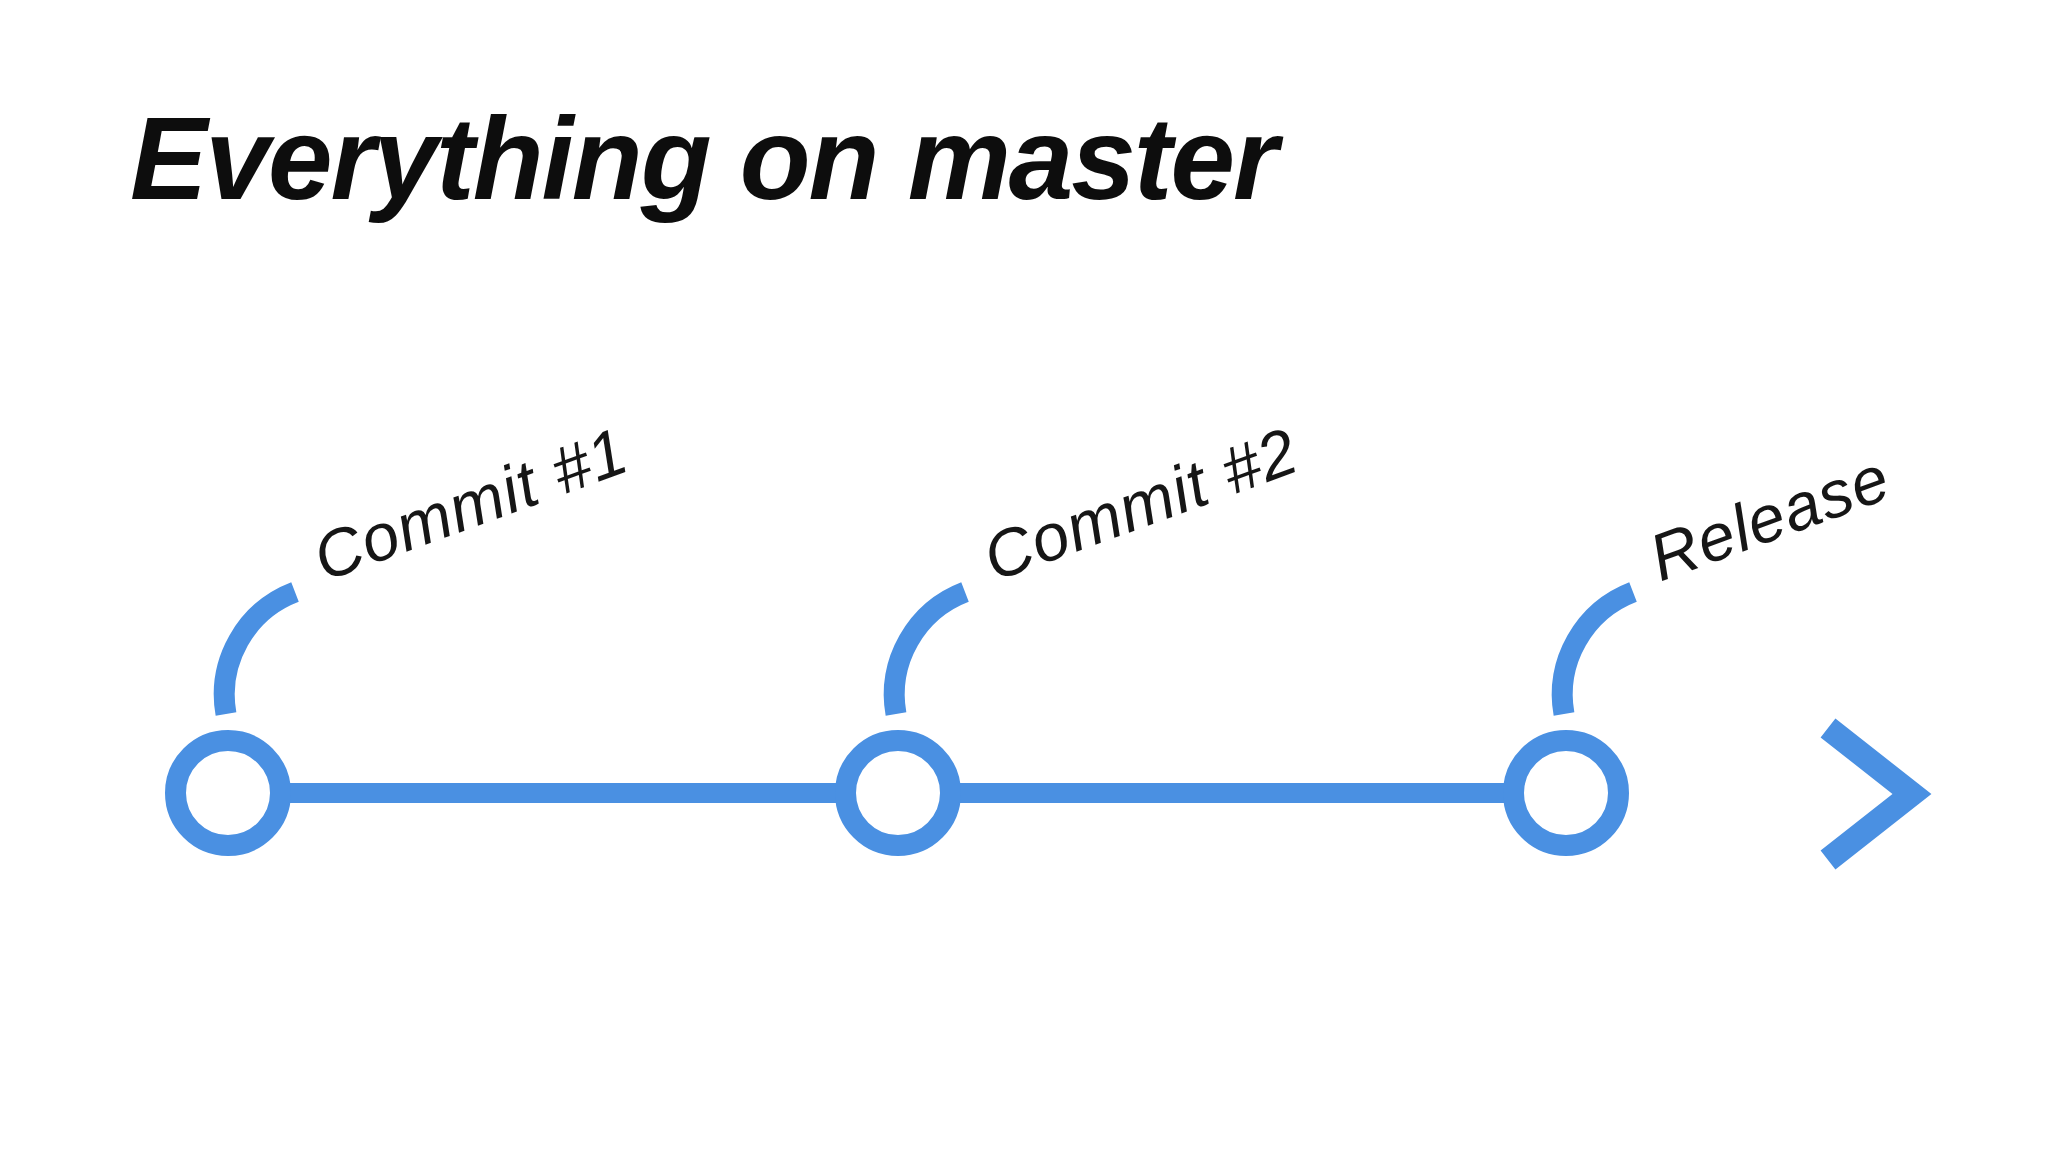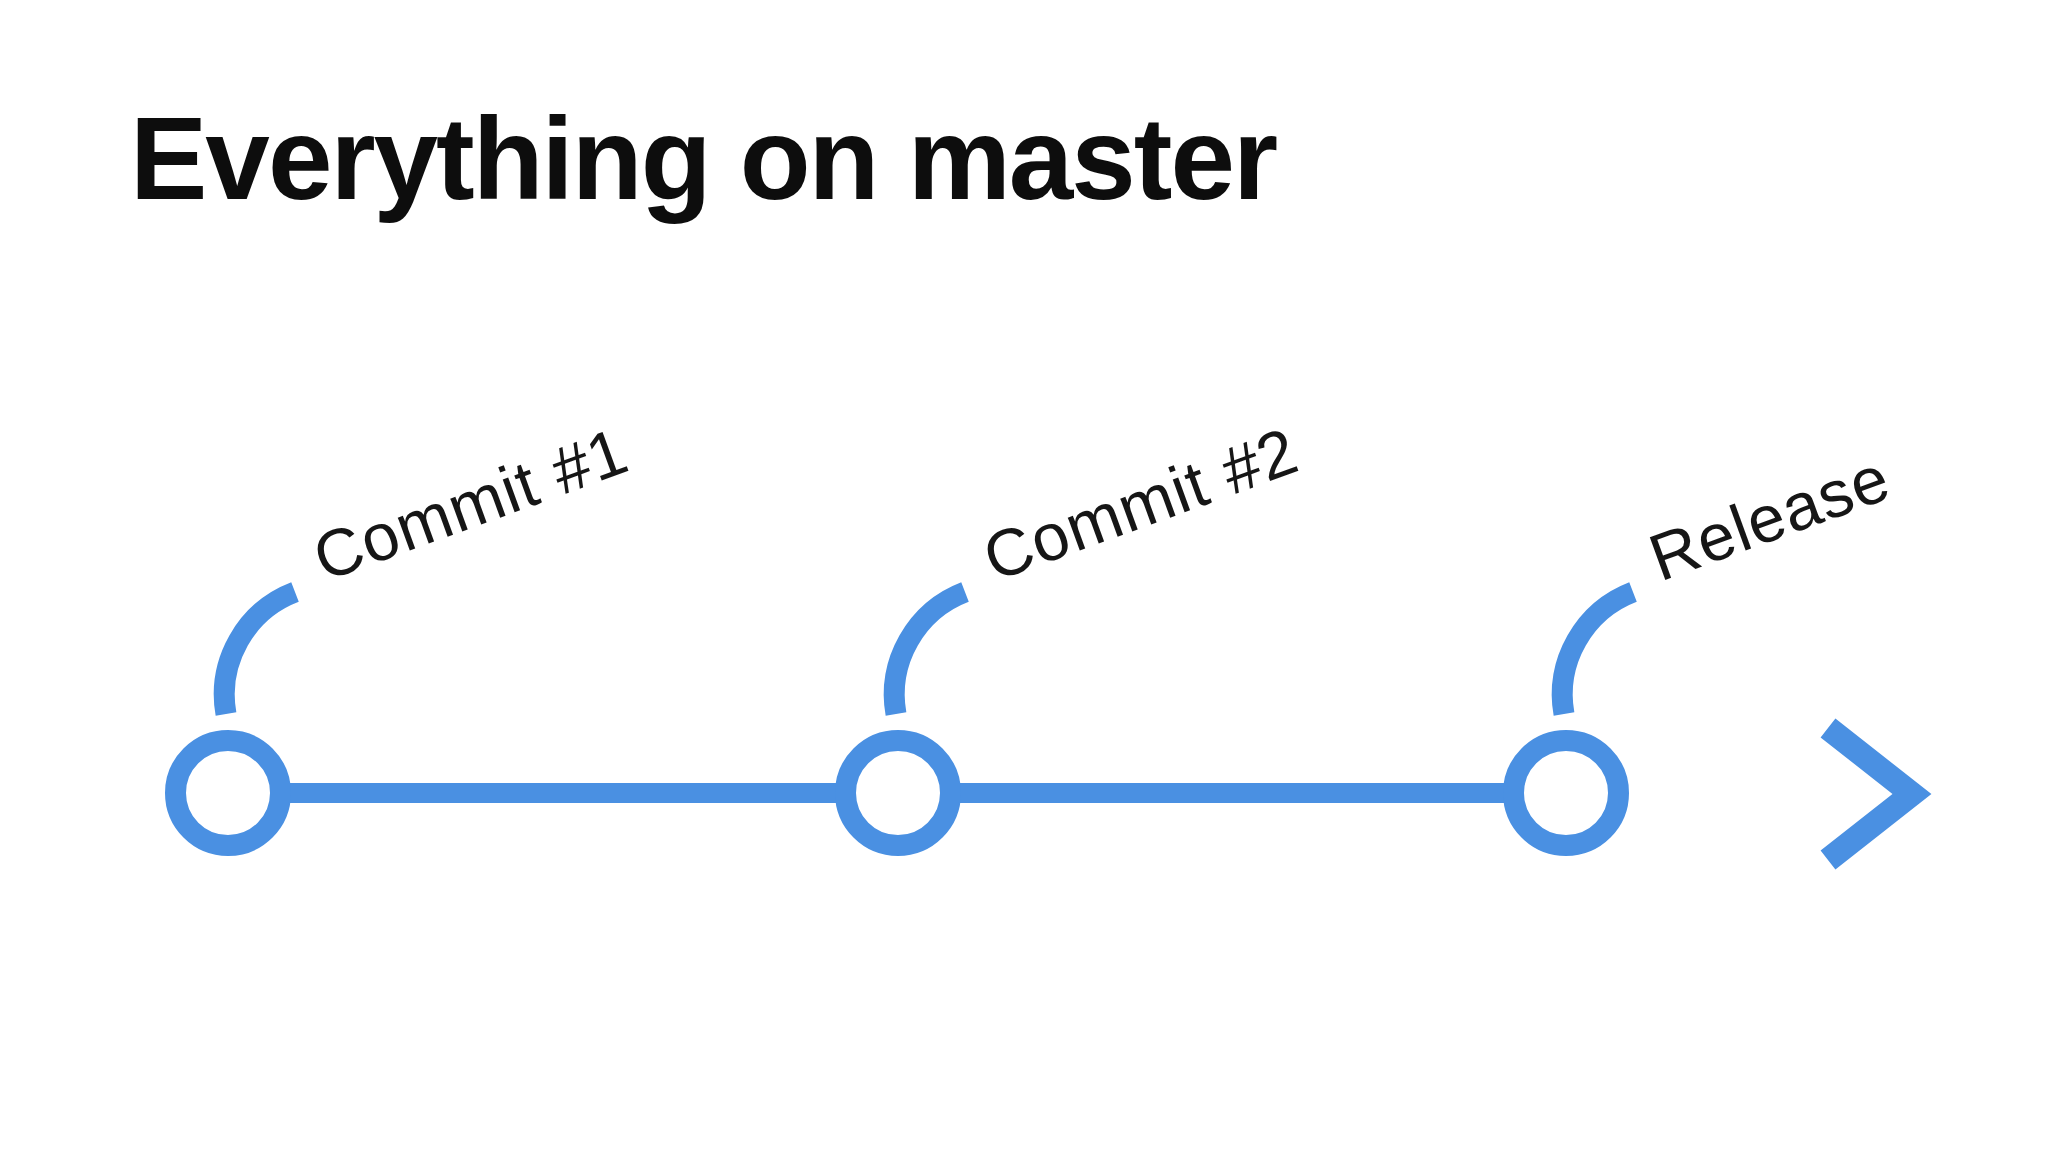--- a/index.html
+++ b/index.html
@@ -7,20 +7,21 @@
     padding: 0;
     background: #ffffff;
   }
   .slide {
     position: relative;
     width: 2048px;
     height: 1152px;
     background: #ffffff;
     overflow: hidden;
     font-family: "Liberation Sans", sans-serif;
+    font-style: italic;
   }
   .slide-title {
     position: absolute;
     left: 130px;
     top: 96px;
     font-size: 116px;
     font-weight: 800;
     letter-spacing: -2px;
     color: #0d0d0d;
     white-space: nowrap;

